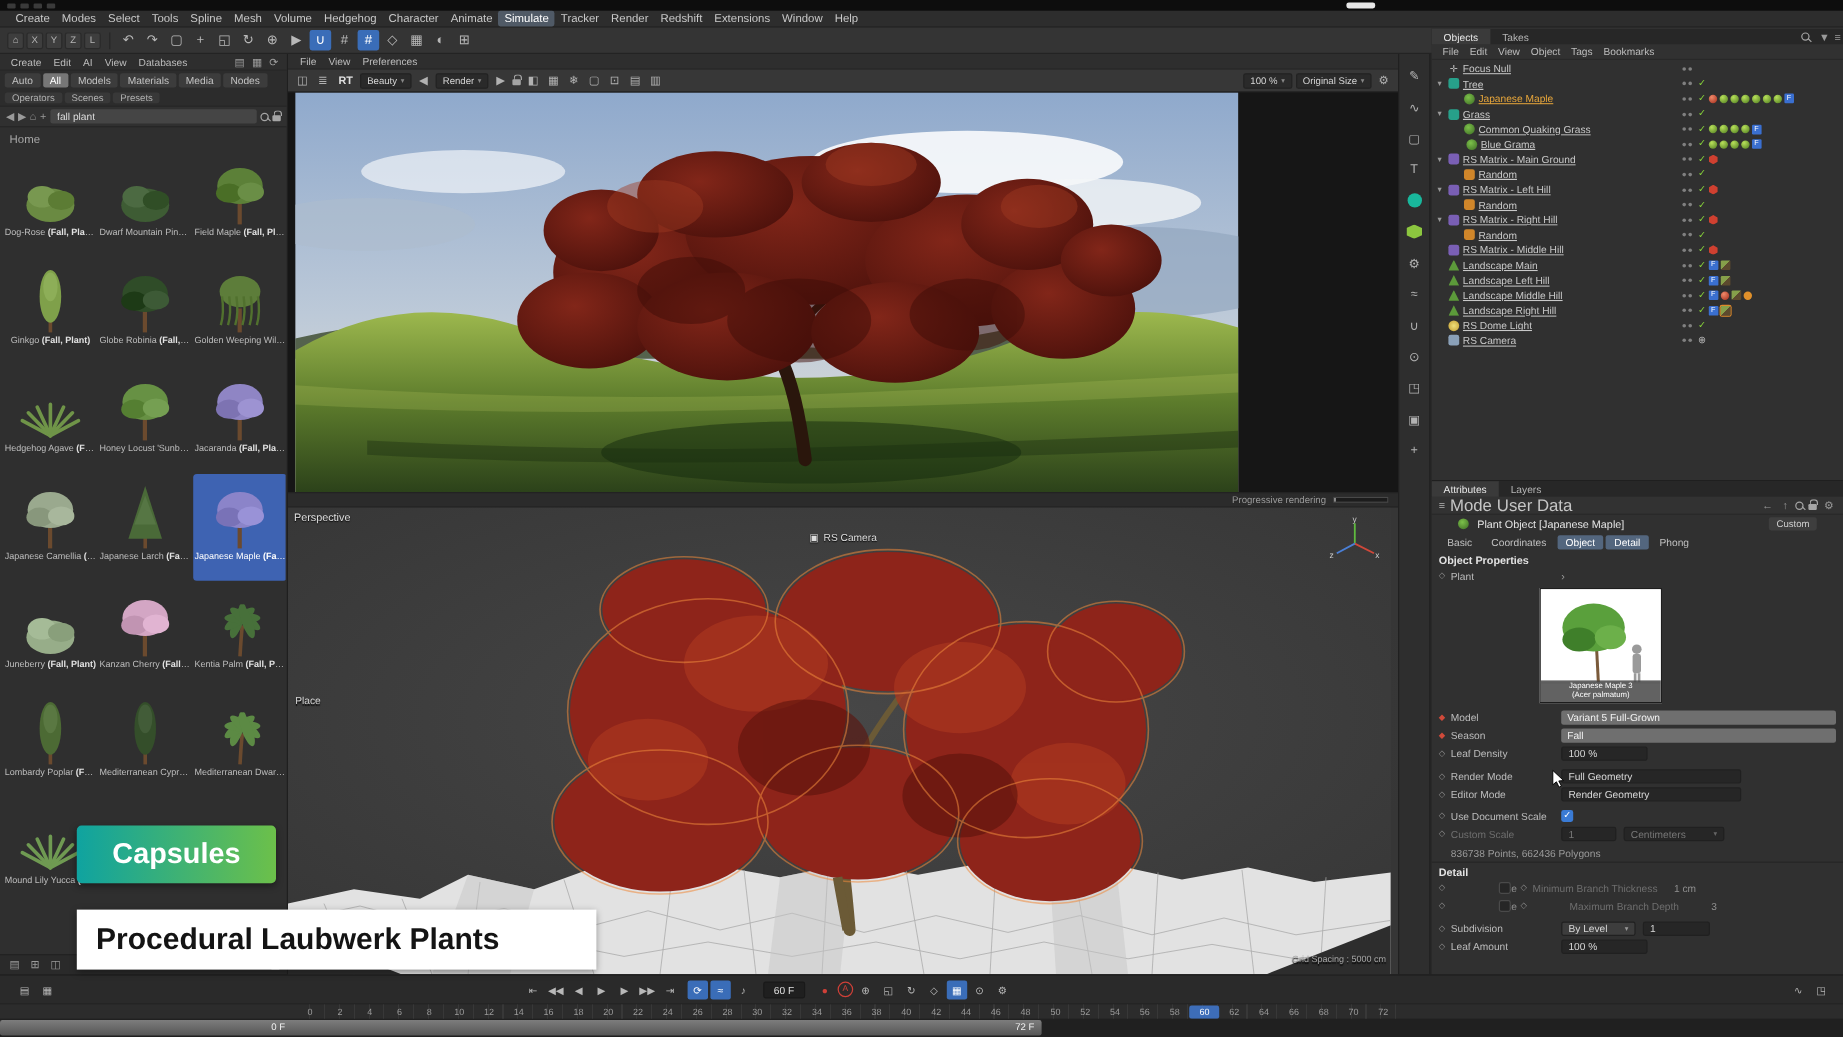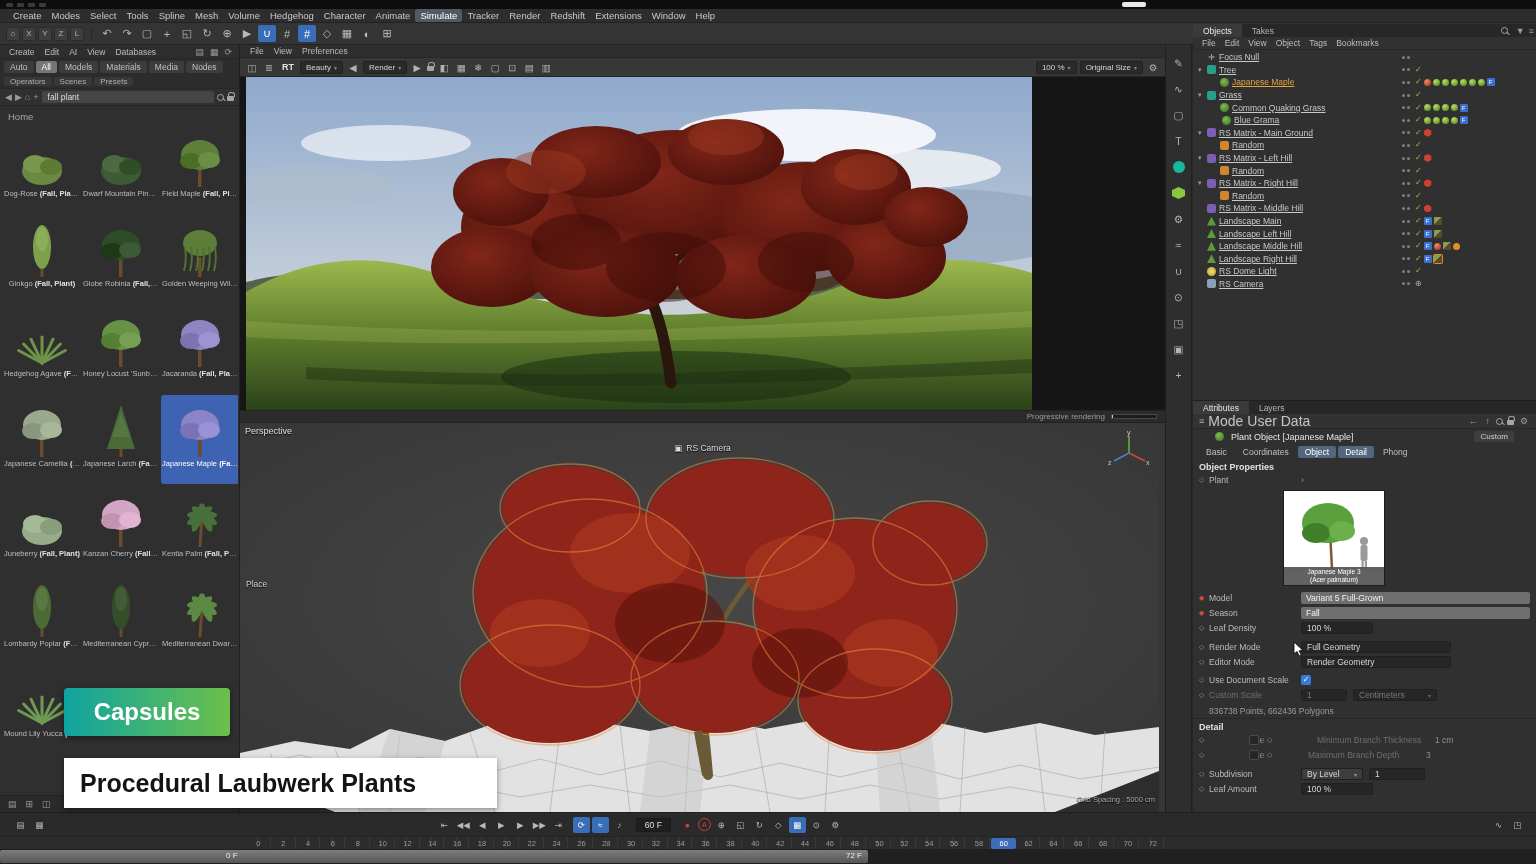--- a/index.html
+++ b/index.html
@@ -1091,21 +1091,21 @@
           </span>
       </div>
       <div class="stats-line">836738 Points, 662436 Polygons</div>
       <div class="attr-section" style="border-top:1px solid #262626;">Detail</div>
       <div class="attr-row">
         <span class="akey">◇</span>
         <span class="use-lbl">Use</span>
         <span class="chk off">✓</span>
         <span style="width:8px;"></span>
         <span class="akey">◇</span>
-        <span class="alabel dis" style="width:118px;margin-left:40px;">Minimum Branch Thickness</span>
+        <span class="alabel dis" style="width:118px;">Minimum Branch Thickness</span>
         <span class="aval-txt">1 cm</span>
       </div>
       <div class="attr-row">
         <span class="akey">◇</span>
         <span class="use-lbl">Use</span>
         <span class="chk off">✓</span>
         <span style="width:8px;"></span>
         <span class="akey">◇</span>
         <span class="alabel dis" style="width:118px;margin-left:31px;">Maximum Branch Depth</span>
         <span class="aval-txt">3</span>

